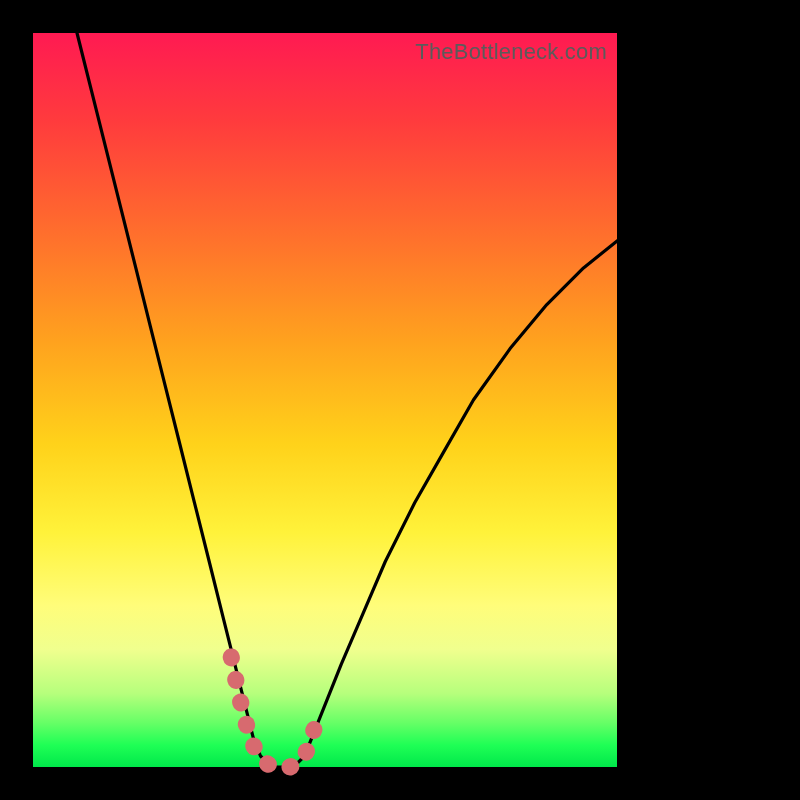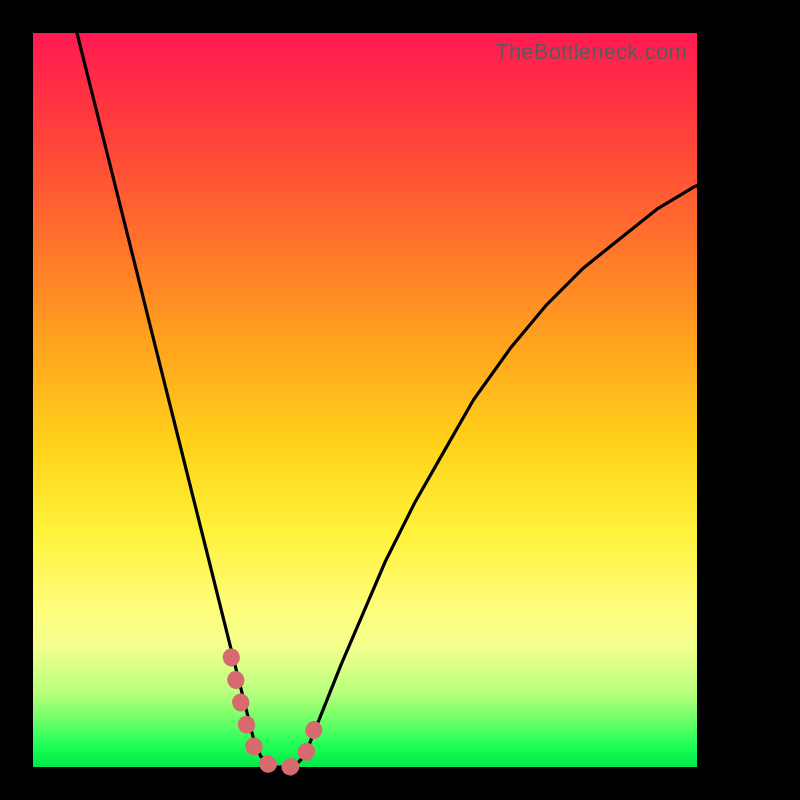--- a/index.html
+++ b/index.html
@@ -14,21 +14,21 @@
   .stage {
     position: relative;
     width: 800px;
     height: 800px;
     background: #000;
   }
   .plot-area {
     position: absolute;
     left: 33px;
     top: 33px;
-    width: 664px;
+    width: 584px;
     height: 734px;
     
     background: linear-gradient(
       to bottom,
       #ff1a52 0%,
       #ff3b3d 12%,
       #ff6a2e 26%,
       #ffa21e 42%,
       #ffd21a 56%,
       #fff23a 68%,

